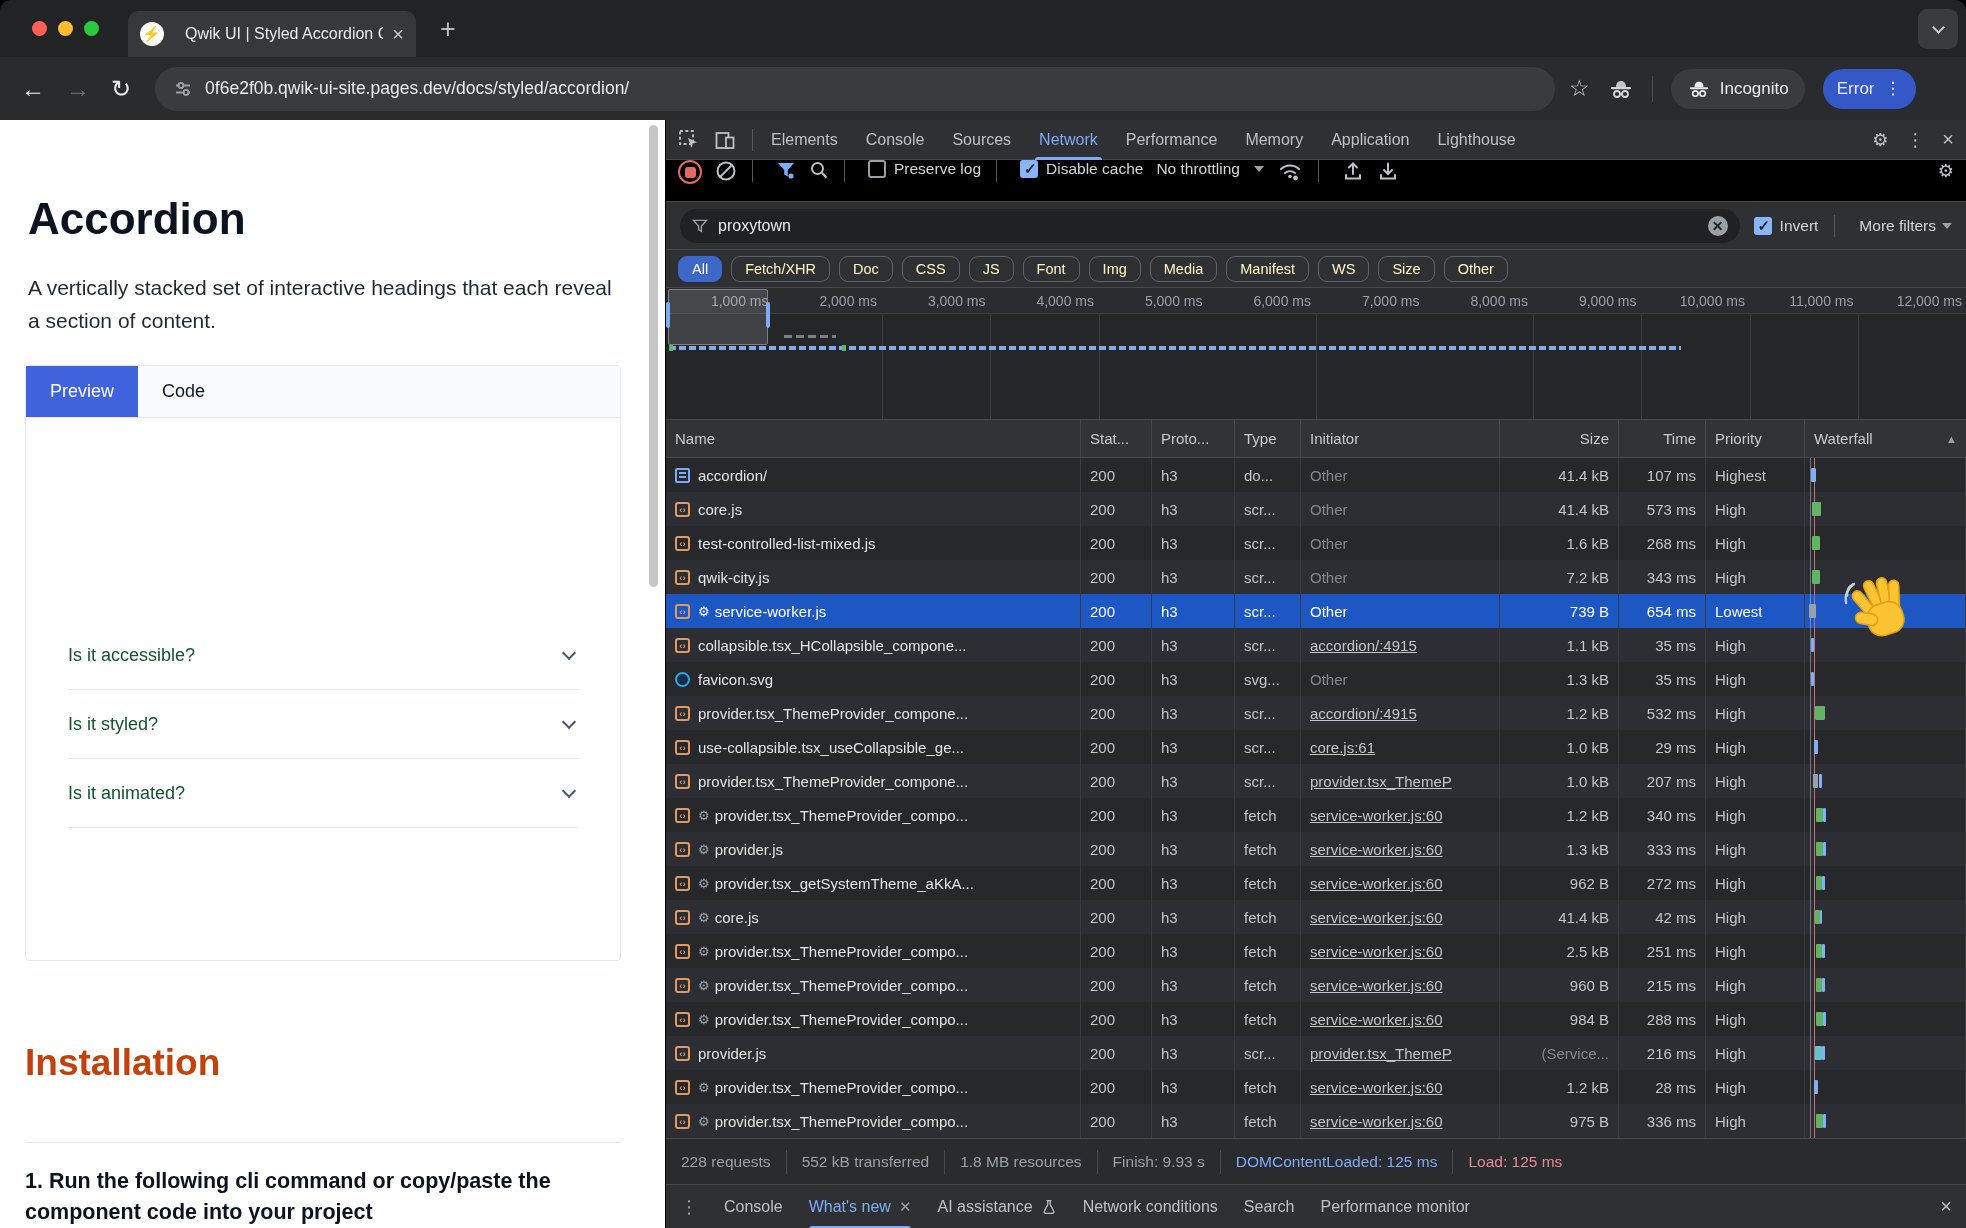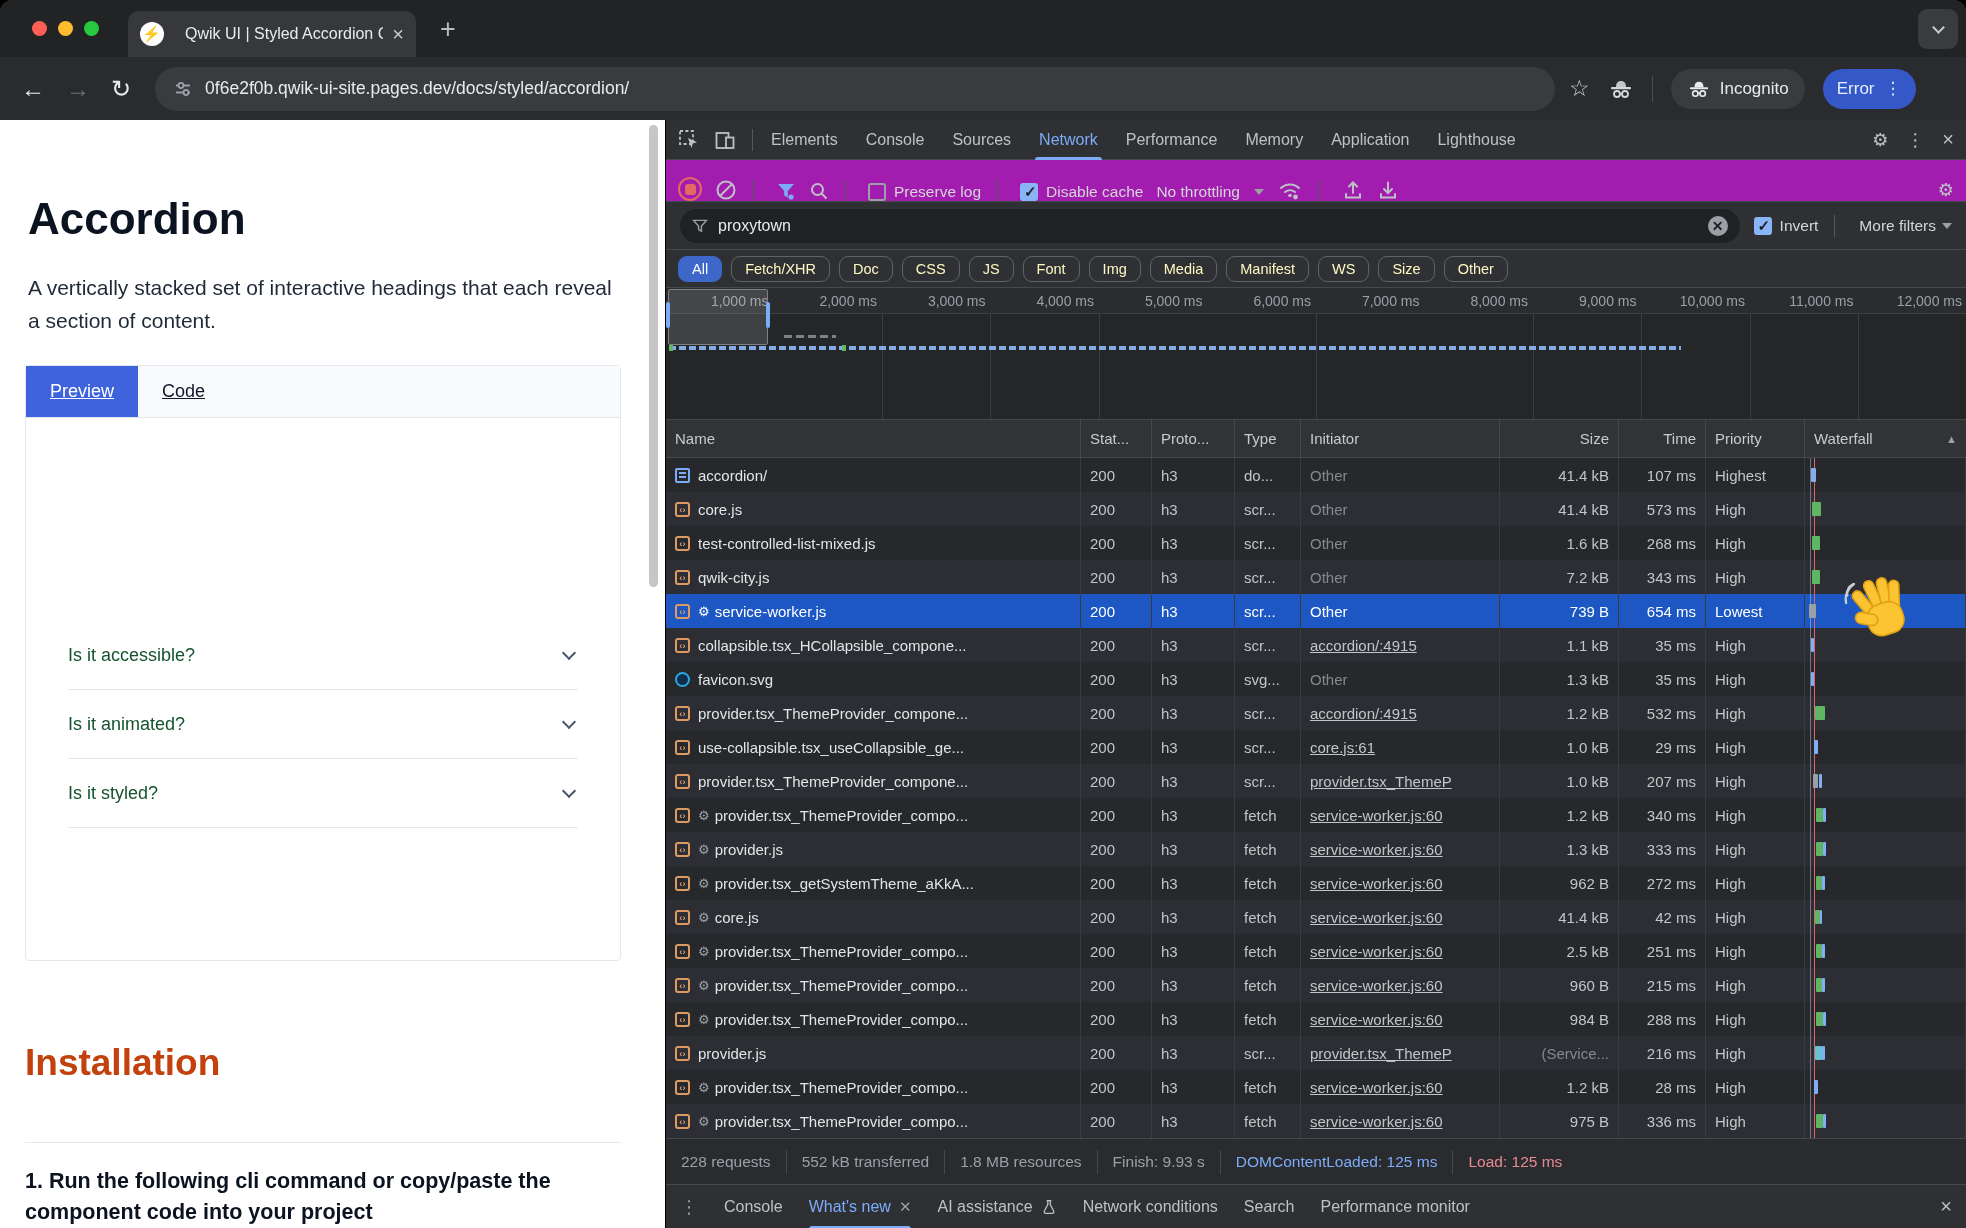--- a/index.html
+++ b/index.html
@@ -39,21 +39,21 @@
     display:flex; align-items:center; gap:10px; padding:0 14px; margin-right:8px; }
   .kebab { color:#e7eeff; font-size:17px; letter-spacing:0; }
 
   
   .page { position:absolute; left:0; top:120px; width:666px; height:1108px; background:#fff; overflow:hidden; }
   .page-scrollthumb { position:absolute; left:649px; top:5px; width:9px; height:462px; border-radius:5px; background:#c6c6c6; }
   .doc-h1 { position:absolute; left:28px; top:74px; font-size:44px; font-weight:700; color:#0b1220; }
   .doc-sub { position:absolute; left:28px; top:152px; width:596px; font-size:21px; line-height:1.55; color:#1f2937; }
   .demo { position:absolute; left:25px; top:245px; width:596px; height:596px; border:1px solid #e2e8f0; border-radius:4px; background:#fff; }
   .demo-head { height:52px; background:#f8fafc; border-bottom:1px solid #e2e8f0; display:flex; }
-  .demo-tab { padding:8px 24px; display:flex; align-items:center; font-size:18px; color:#0f172a;text-decoration:underline; }
+  .demo-tab { padding:8px 24px; display:flex; align-items:center; font-size:18px; color:#0f172a; }
   .demo-tab.active { background:#3e63dd; color:#fff; }
   .acc-list { position:absolute; left:42px; right:42px; top:255px; }
   .acc-item { height:69px; border-bottom:1px solid #e2e8f0; display:flex; align-items:center; justify-content:space-between; }
   .acc-label { font-size:18px; font-weight:500; color:#14532d; }
   .acc-chev { width:10px; height:10px; border-right:2px solid #475569; border-bottom:2px solid #475569;
     transform:rotate(45deg); margin-top:-5px; margin-right:4px; }
   .doc-h2 { position:absolute; left:25px; top:922px; font-size:37px; font-weight:700; color:#c2410c; }
   .doc-hr { position:absolute; left:25px; top:1022px; width:596px; height:1px; background:#e2e8f0; }
   .doc-step { position:absolute; left:25px; top:1046px; width:592px; font-size:21.5px; font-weight:600; line-height:1.45; color:#0b1220; }
 
@@ -65,21 +65,21 @@
   .dt-sep { width:1px; height:22px; background:#55585b; margin:0 10px 0 2px; }
   .dt-tablist { display:flex; align-items:center; gap:28px; margin-left:8px; }
   .dt-tab { font-size:16px; color:#bdc1c6; height:40px; display:flex; align-items:center; position:relative; white-space:nowrap; }
   .dt-tab.active { color:#7cacf8; }
   .dt-tab.active::after { content:""; position:absolute; left:-4px; right:-4px; bottom:0; height:3px; border-radius:3px 3px 0 0; background:#7cacf8; }
   .dt-tabs-right { margin-left:auto; display:flex; align-items:center; gap:18px; color:#bdc1c6; }
   .gear-glyph { font-size:18px; color:#bdc1c6; }
   .dots-glyph { font-size:18px; color:#bdc1c6; }
   .x-glyph { font-size:20px; color:#bdc1c6; }
 
-  .dt-toolbar { height:42px; background:#a21caf; border-bottom:1px solid #47484b; display:flex; align-items:flex-end; padding:0 12px; gap:13px; }
+  .dt-toolbar { height:42px; background:#000000; border-bottom:1px solid #47484b; display:flex; align-items:flex-start; padding:0 12px; gap:13px; }
   .rec { width:24px; height:24px; border:2.5px solid #e46962; border-radius:50%; display:flex; align-items:center; justify-content:center; }
   .rec i { width:11px; height:11px; background:#e46962; border-radius:3px; }
   .tb-label { color:#d4d6d8; font-size:15.5px; }
   .cb { width:18px; height:18px; border-radius:3px; border:2px solid #9aa0a6; flex:none; }
   .cb.checked { background:#8ab4f8; border-color:#8ab4f8; position:relative; }
   .cb.checked::after { content:"✓"; position:absolute; left:2px; top:-2px; color:#1d1e20; font-size:15px; font-weight:700; }
   .tb-item { display:flex; align-items:center; gap:8px; }
   .dd-caret { width:0; height:0; border-left:5px solid transparent; border-right:5px solid transparent; border-top:6px solid #9aa0a6; margin-left:6px; }
   .tb-spacer { flex:1; }
 
@@ -225,25 +225,25 @@
       <div class="demo-head">
         <span class="demo-tab active">Preview</span>
         <span class="demo-tab">Code</span>
       </div>
       <div class="acc-list" id="acc-list">
           <div class="acc-item">
             <span class="acc-label">Is it accessible?</span>
             <span class="acc-chev"></span>
           </div>
           <div class="acc-item">
+            <span class="acc-label">Is it styled?</span>
+            <span class="acc-chev"></span>
+          </div>
+          <div class="acc-item">
             <span class="acc-label">Is it animated?</span>
-            <span class="acc-chev"></span>
-          </div>
-          <div class="acc-item">
-            <span class="acc-label">Is it styled?</span>
             <span class="acc-chev"></span>
           </div>
         </div>
     </div>
     <h2 class="doc-h2">Installation</h2>
     <div class="doc-hr"></div>
     <p class="doc-step">1. Run the following cli command or copy/paste the component code into your project</p>
     <div class="page-scrollthumb"></div>
   </div>
 

